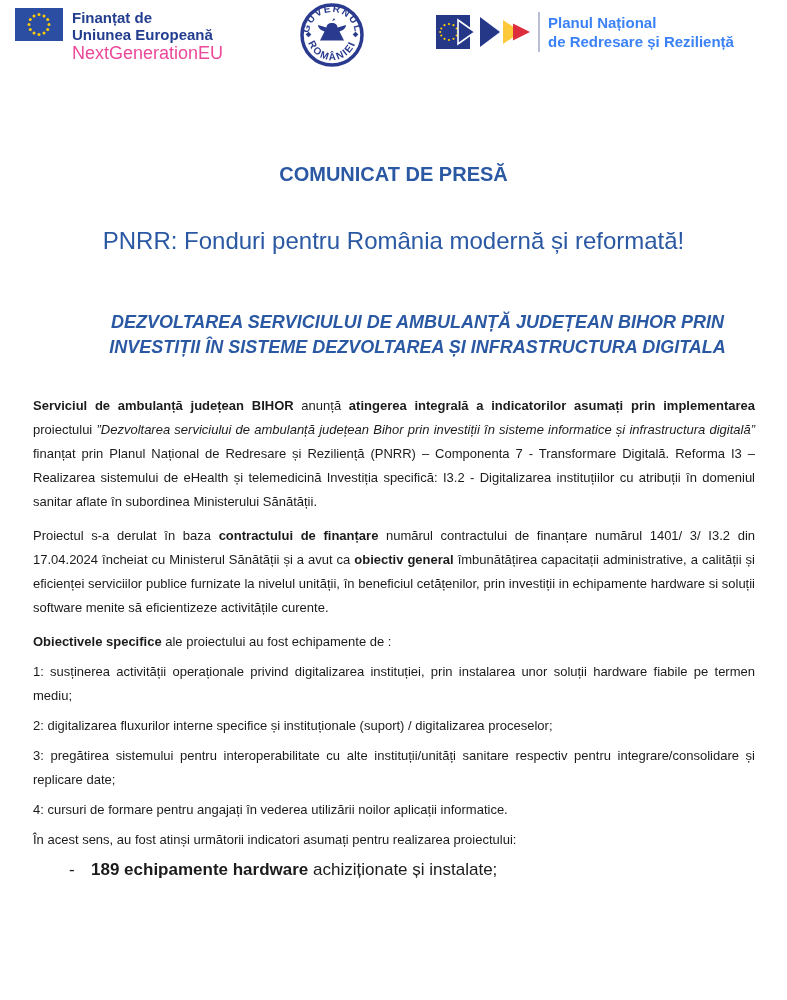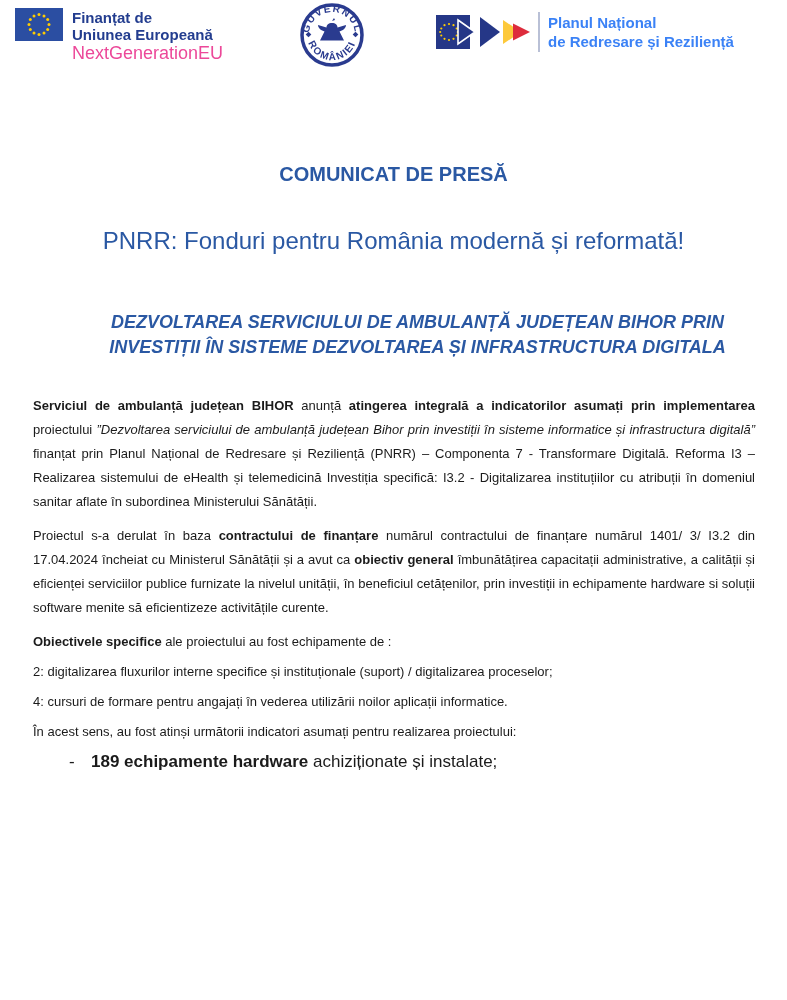--- a/index.html
+++ b/index.html
@@ -134,21 +134,23 @@
 
   <div class="project-heading">
     <div>DEZVOLTAREA SERVICIULUI DE AMBULANȚĂ JUDEȚEAN BIHOR PRIN</div>
     <div>INVESTIȚII ÎN SISTEME DEZVOLTAREA ȘI INFRASTRUCTURA DIGITALA</div>
   </div>
 
   <div class="body-copy">
     <p><b>Serviciul de ambulanță județean BIHOR</b><span> anunță </span><b>atingerea integrală a indicatorilor asumați prin implementarea</b><span> proiectului </span><i>”Dezvoltarea serviciului de ambulanță județean Bihor prin investiții în sisteme informatice și infrastructura digitală”</i><span> finanțat prin Planul Național de Redresare și Reziliență (PNRR) – Componenta 7 - Transformare Digitală. Reforma I3 – Realizarea sistemului de eHealth și telemedicină Investiția specifică: I3.2 - Digitalizarea instituțiilor cu atribuții în domeniul sanitar aflate în subordinea Ministerului Sănătății.</span></p>
     <p><span>Proiectul s-a derulat în baza </span><b>contractului de finanțare</b><span> numărul contractului de finanțare numărul 1401/ 3/ I3.2 din 17.04.2024 încheiat cu Ministerul Sănătății și a avut ca </span><b>obiectiv general</b><span> îmbunătățirea capacitații administrative, a calității și eficienței serviciilor publice furnizate la nivelul unității, în beneficiul cetățenilor, prin investiții in echipamente hardware si soluții software menite să eficientizeze activitățile curente.</span></p>
     <p class="tightish"><b>Obiectivele specifice</b><span> ale proiectului au fost echipamente de :</span></p>
+    <p class="tightish"><span>1: susținerea activității operaționale privind digitalizarea instituției, prin instalarea unor soluții hardware fiabile pe termen mediu;</span></p>
     <p class="tightish"><span>2: digitalizarea fluxurilor interne specifice și instituționale (suport) / digitalizarea proceselor;</span></p>
+    <p class="tightish"><span>3: pregătirea sistemului pentru interoperabilitate cu alte instituții/unități sanitare respectiv pentru integrare/consolidare și replicare date;</span></p>
     <p class="tightish"><span>4: cursuri de formare pentru angajați în vederea utilizării noilor aplicații informatice.</span></p>
     <p class="tightish"><span>În acest sens, au fost atinși următorii indicatori asumați pentru realizarea proiectului:</span></p>
 
     <div class="bullet-row">
       <span class="marker">-</span>
       <span><b>189 echipamente hardware</b><span> achiziționate și instalate;</span></span>
     </div>
   </div>
 
 </div>

